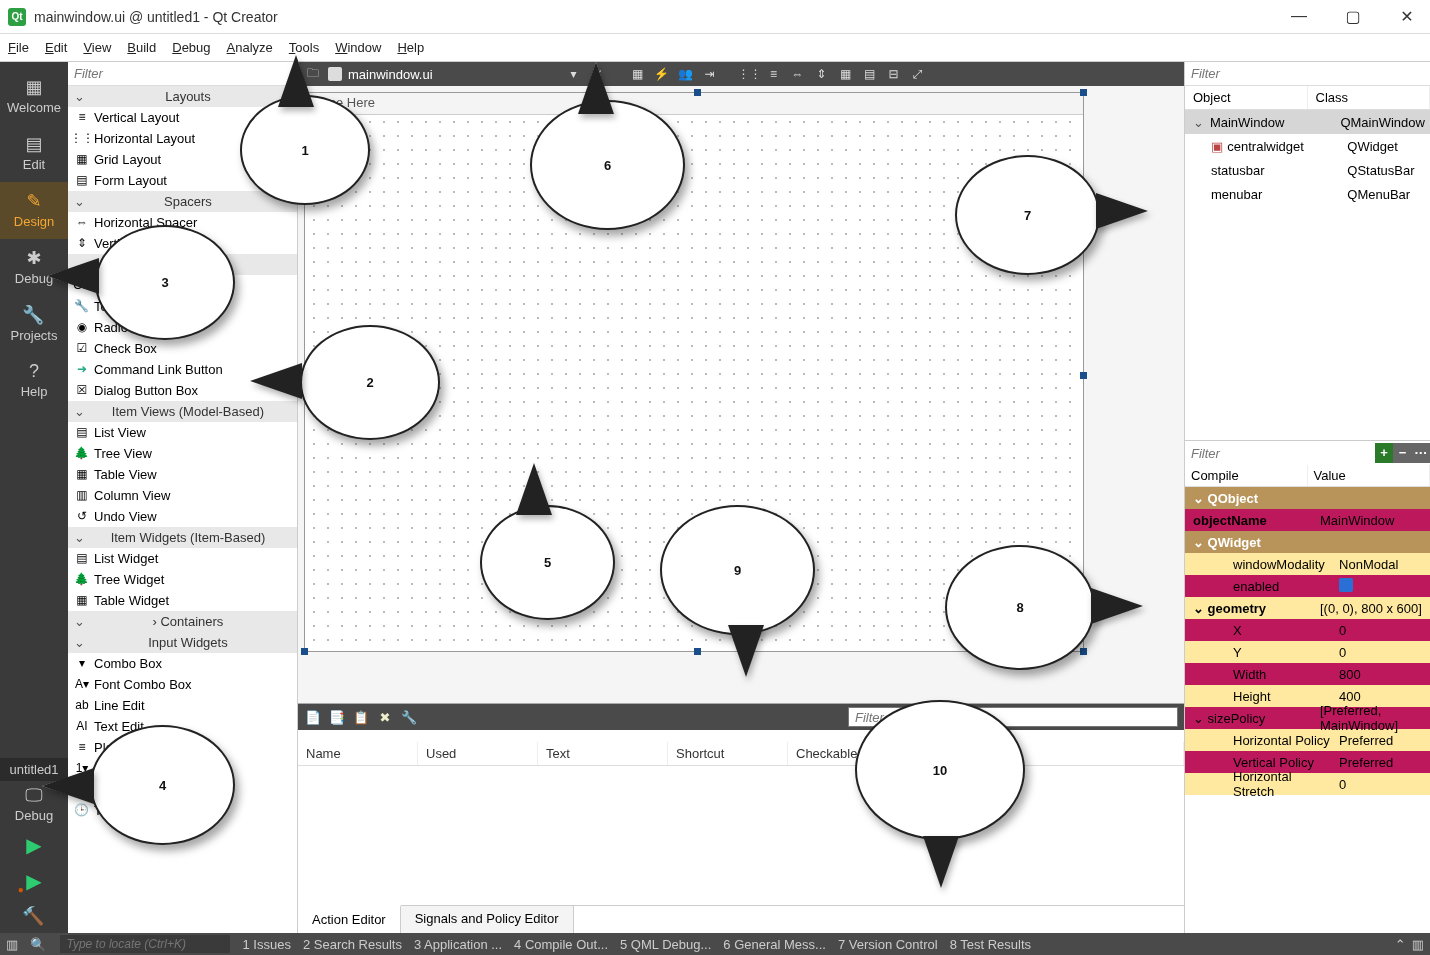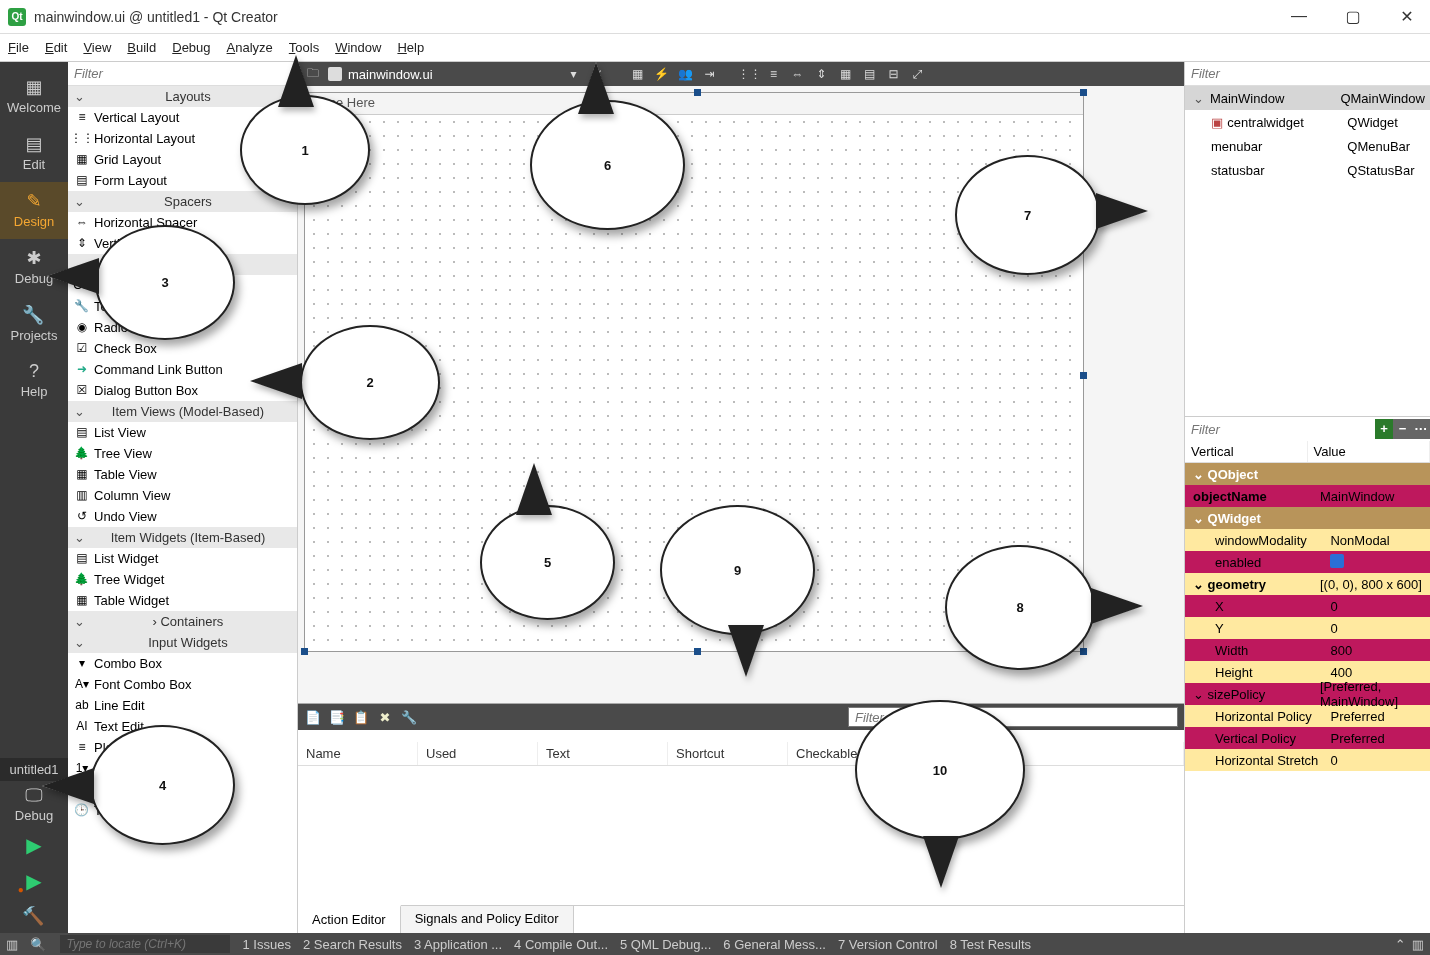--- a/index.html
+++ b/index.html
@@ -90,21 +90,21 @@
 .pp-header .col{flex:1;padding:3px 6px;border-right:1px solid #eee;}
 .pp-body{flex:1;overflow:auto;}
 .pr{display:flex;height:22px;align-items:center;}
 .pr .k{flex:1.1;padding-left:8px}
 .pr .v{flex:1;padding-left:6px}
 .pr.sec{background:#b8945a;color:#fff;font-weight:bold}
 .pr.sec .k::before{content:"⌄ ";}
 .pr.alt{background:#be185d}
 .pr.alt2{background:#ffe9a0}
 .pr.expand .k::before{content:"⌄ "}
-.pr .ind1{padding-left:30px}
+.pr .ind1{padding-left:48px}
 .pr .chk{width:14px;height:14px;background:#2a6fd6;border-radius:2px;display:inline-block}
 
 
 .statusbar{height:22px;background:#4a4a4a;color:#ccc;display:flex;align-items:center;padding:0 6px;gap:12px;font-size:12px;}
 .statusbar .sb-item{cursor:pointer;white-space:nowrap;}
 .statusbar .search-ico{color:#ccc;margin-right:2px;}
 .statusbar .locator{background:#3a3a3a;border:none;color:#aaa;padding:2px 6px;width:170px;font-style:italic;font-size:12px;}
 .statusbar .sb-right{margin-left:auto;display:flex;gap:6px;}
 .statusbar .sb-toggle{cursor:pointer;color:#ccc;}
 
@@ -272,58 +272,62 @@
       <div class="ap-body"></div>
       <div class="ap-tabs">
         <div class="tab active"><span>Action Editor</span></div>
         <div class="tab"><span>Signals and Policy Editor</span></div>
       </div>
     </div>
   </div>
 
   <div class="rightcol">
     <input class="ri-filter" placeholder="Filter" style="">
+    <div class="oi-header">
+      <div class="col">Object</div>
+      <div class="col">Class</div>
+    </div>
     <div class="oi-body">
       <div class="oi-row sel">
         <div class="c1">
             <span class="oi-tw">⌄</span>
             <span>MainWindow</span>
           </div>
         <div class="c2">QMainWindow</div>
       </div>
       <div class="oi-row">
         <div class="c1 oi-indent1">
             <span style="color:#b44">▣</span> 
             <span>centralwidget</span>
           </div>
         <div class="c2">QWidget</div>
       </div>
       <div class="oi-row">
         <div class="c1 oi-indent1">
-            <span>menubar</span>
-          </div>
-        <div class="c2">QMenuBar</div>
+            <span>statusbar</span>
+          </div>
+        <div class="c2">QStatusBar</div>
       </div>
       <div class="oi-row">
         <div class="c1 oi-indent1">
-            <span>statusbar</span>
-          </div>
-        <div class="c2">QStatusBar</div>
+            <span>menubar</span>
+          </div>
+        <div class="c2">QMenuBar</div>
       </div>
     </div>
 
     <div class="prop-panel">
       <div class="pp-top">
         <input class="pp-filter" placeholder="Filter" style="">
         <div class="pp-btn">+</div>
         <div class="pp-btn minus">−</div>
         <div class="pp-btn dots">⋯</div>
       </div>
       <div class="pp-header">
-        <div class="col">Vertical</div>
+        <div class="col">Compile</div>
         <div class="col">Value</div>
       </div>
       <div class="pp-body">
         <div class="pr sec">
             <div class="k">QObject</div>
             <div class="v"></div>
           </div>
         <div class="pr alt">
             <div class="k" style="font-weight:bold">objectName</div>
             <div class="v">MainWindow</div>

